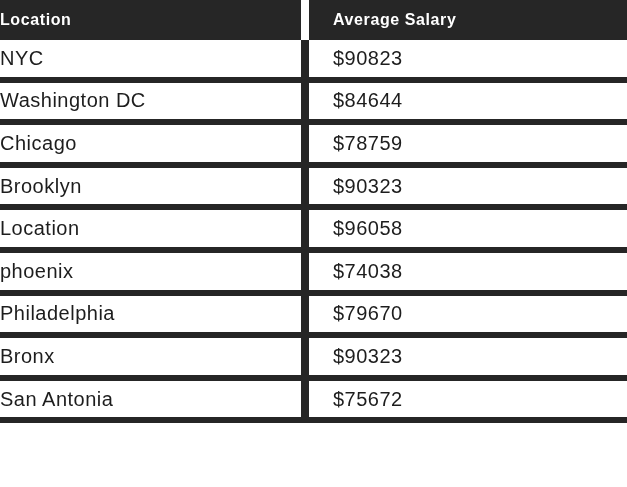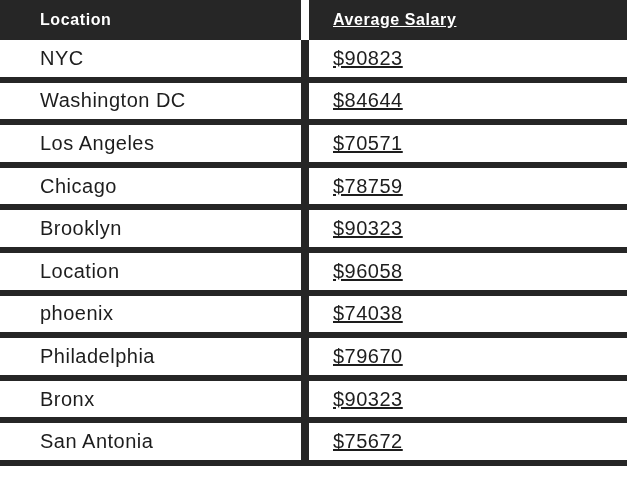--- a/index.html
+++ b/index.html
@@ -34,22 +34,22 @@
   }
   .cell {
     display: flex;
     align-items: center;
     font-size: 20px;
     letter-spacing: 0.5px;
     color: var(--body-text, #1d1d1d);
     white-space: nowrap;
     overflow: hidden;
   }
-  .c1 { padding-left: 40px; }
-  .c2 { padding-left: 24px; text-decoration: underline; }
+  .c1 { }
+  .c2 { padding-left: 24px; }
   .header .cell {
     color: var(--header-text, #ffffff);
     font-weight: 700;
     font-size: 16px;
     letter-spacing: 0.6px;
   }
   .divider {
     background: var(--grid, #262626);
   }
   .header .divider {
@@ -72,25 +72,20 @@
     <div class="divider"></div>
     <div class="cell c2">$90823</div>
   </div>
 
   <div class="row">
     <div class="cell c1">Washington DC</div>
     <div class="divider"></div>
     <div class="cell c2">$84644</div>
   </div>
 
-  <div class="row">
-    <div class="cell c1">Los Angeles</div>
-    <div class="divider"></div>
-    <div class="cell c2">$70571</div>
-  </div>
 
   <div class="row">
     <div class="cell c1">Chicago</div>
     <div class="divider"></div>
     <div class="cell c2">$78759</div>
   </div>
 
   <div class="row">
     <div class="cell c1">Brooklyn</div>
     <div class="divider"></div>

